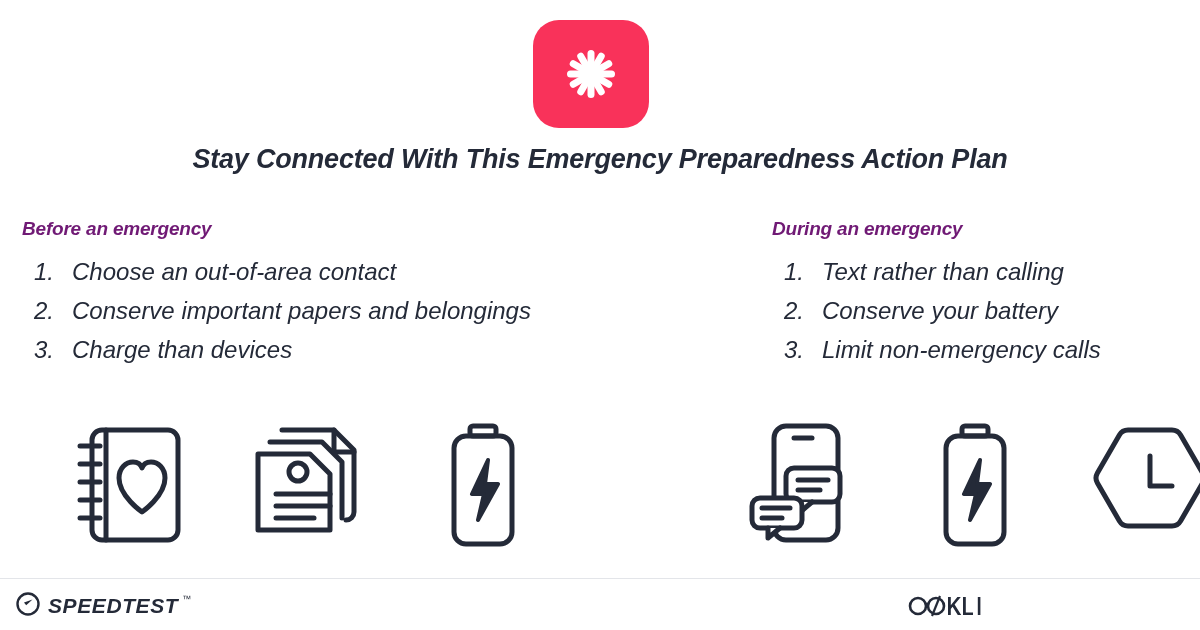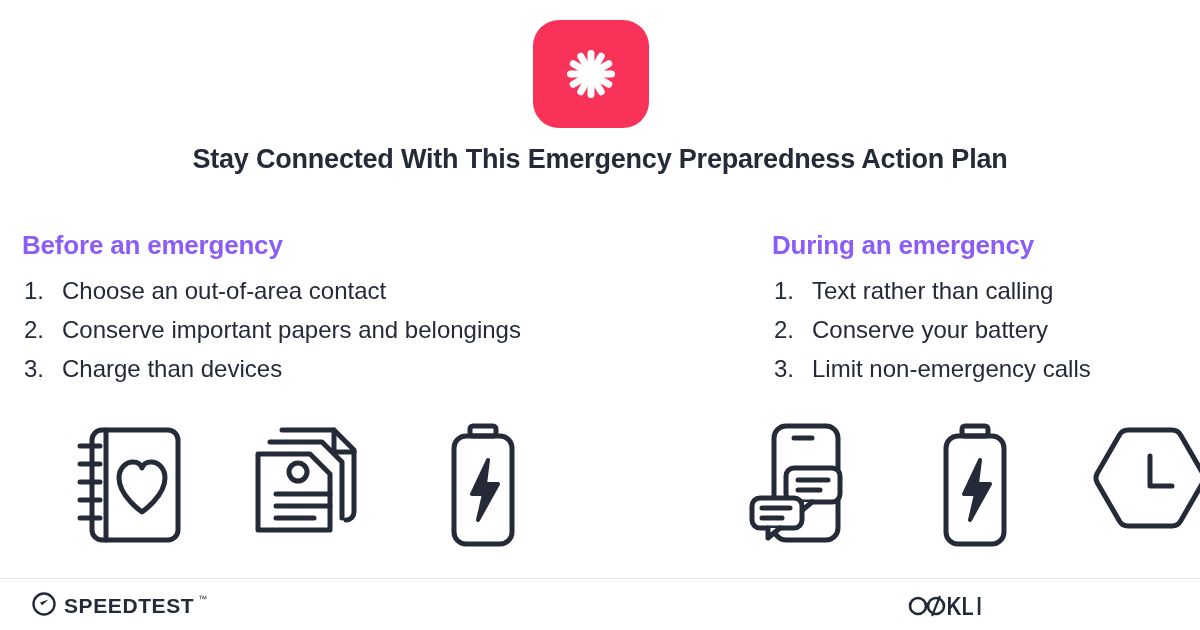--- a/index.html
+++ b/index.html
@@ -12,20 +12,21 @@
     background: #ffffff;
     font-family: "Liberation Sans", sans-serif;
     color: #242a38;
     overflow: hidden;
     position: relative;
   }
   .canvas {
     position: relative;
     width: 1000px;
     height: 630px;
+    font-style: italic;
   }
 
   
   .badge {
     position: absolute;
     top: 20px;
     left: 533px;
     width: 116px;
     height: 108px;
     background: #f9325a;
@@ -51,28 +52,28 @@
 
   
   .col {
     position: absolute;
     top: 218px;
   }
   .col-left  { left: 22px;  width: 720px; }
   .col-right { left: 772px; width: 430px; }
 
   .col-head {
-    font-size: 26px;
+    font-size: 19px;
     font-weight: bold;
-    color: #8b5cf6;
-    margin: 12px 0 10px 0;
+    color: #701a75;
+    margin: 0 0 10px 0;
     letter-spacing: -0.2px;
   }
   ol.list {
-    margin: 2px;
+    margin: 12px;
     padding: 0;
     list-style: none;
     counter-reset: item;
   }
   ol.list li {
     counter-increment: item;
     font-size: 24px;
     line-height: 39px;
     color: #242a38;
     position: relative;
@@ -111,21 +112,21 @@
   .footer-rule {
     position: absolute;
     left: 0;
     top: 578px;
     width: 1200px;
     height: 1px;
     background: #e3e5e9;
   }
   .speedtest {
     position: absolute;
-    left: 32px;
+    left: 16px;
     top: 592px;
     display: flex;
     align-items: center;
     gap: 8px;
   }
   .speedtest-word {
     font-size: 21px;
     font-weight: bold;
     letter-spacing: 0.6px;
     color: #242a38;

